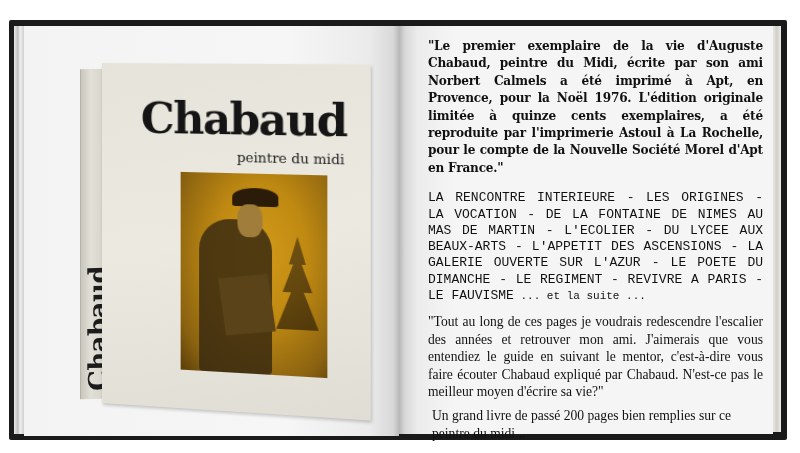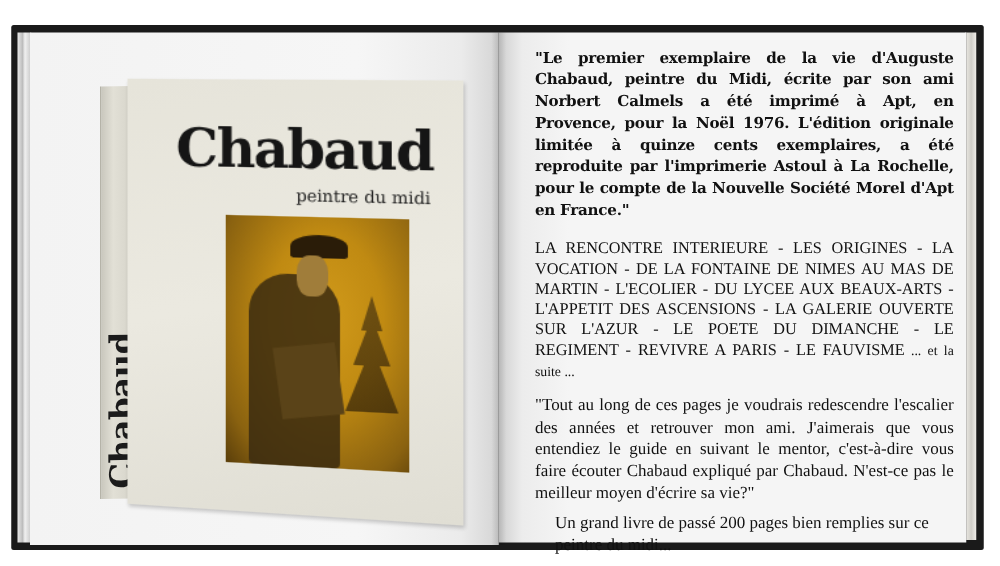--- a/index.html
+++ b/index.html
@@ -107,31 +107,31 @@
     .text-col {
       position: absolute; left: 428px; top: 38px; width: 335px;
       color: #111;
     }
     .p1 {
       margin: 0; font-family: "DejaVu Serif", serif; font-weight: bold;
       font-size: 12.1px; line-height: 17.4px; text-align: justify;
       letter-spacing: -0.2px;
     }
     .p2 {
-      margin: 13px 0 0 0; font-family: Liberation Serif, serif;
+      margin: 13px 0 0 0; font-family: Liberation Mono, monospace;
       font-size: 13px; line-height: 16.3px; text-align: justify;
       text-transform: none;
     }
     .p2 .tail { font-size: 11px; }
     .p3 {
       margin: 9px 0 0 0; font-family: "Liberation Serif", serif;
       font-size: 13.6px; line-height: 17.4px; text-align: justify;
     }
     .p4 {
-      margin: 7px 0 0 16px; font-family: "Liberation Serif", serif;
+      margin: 7px 0 0 4px; font-family: "Liberation Serif", serif;
       font-size: 13.6px; line-height: 17.4px;
     }
   </style>
 </head>
 <body>
 
 <div class="cover"></div>
 <div class="left-stack"></div>
 <div class="right-stack"></div>
 <div class="notch-top"></div>

